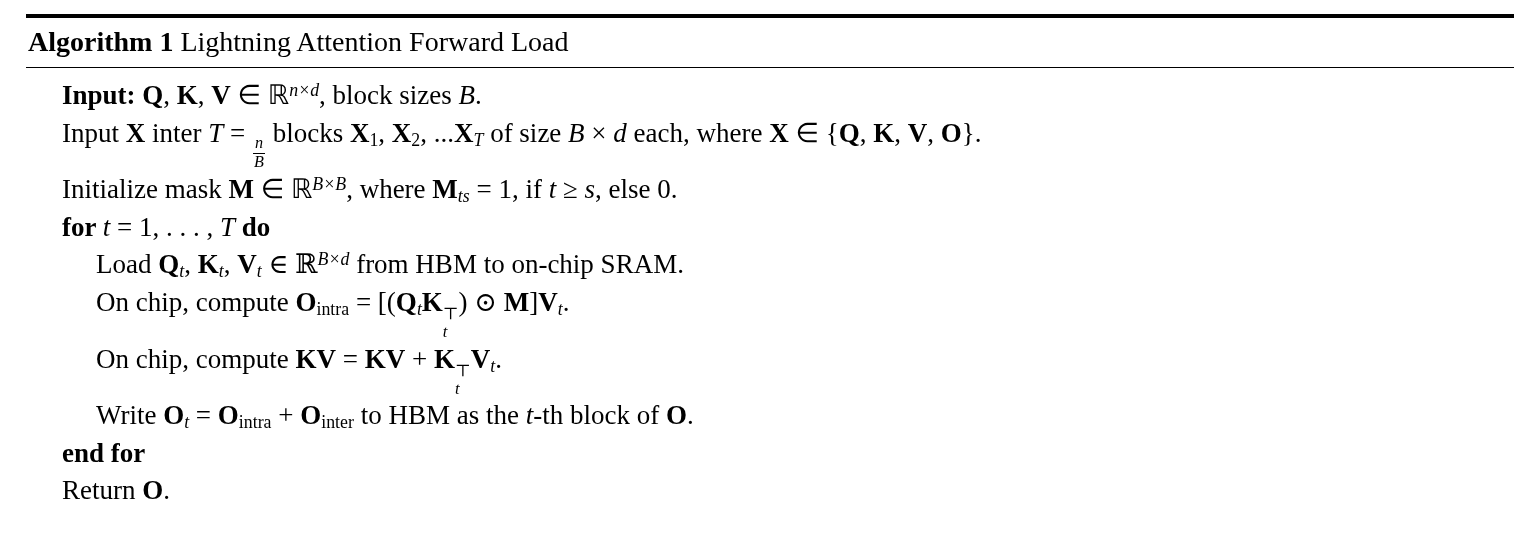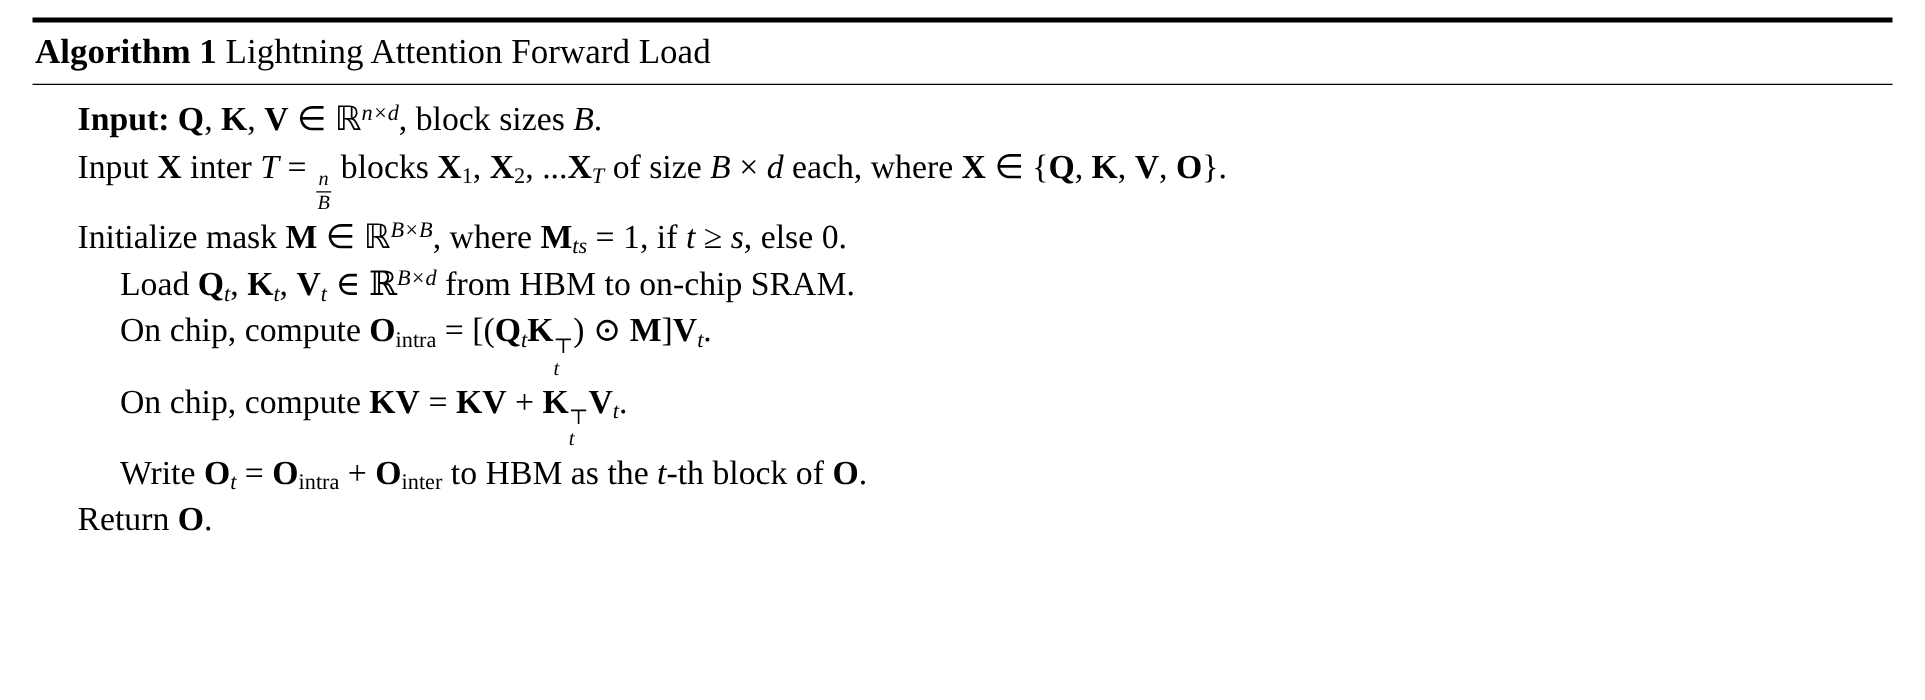--- a/index.html
+++ b/index.html
@@ -74,26 +74,28 @@
     <span>Lightning Attention Forward Load</span>
   </div>
   <hr class="rule-thin">
   <div class="algo-body">
       <div class="algo-line indent-0"><span><span class="seg-b">Input: </span></span><span><span class="seg-b">Q</span></span><span><span>, </span></span><span><span class="seg-b">K</span></span><span><span>, </span></span><span><span class="seg-b">V</span></span><span><span> ∈ </span></span><span><span>ℝ</span><sup class="seg-i">n×d</sup></span><span><span>, block sizes </span></span><span><span class="seg-i">B</span></span><span><span>.</span></span></div>
       <div class="algo-line indent-0"><span><span>Input </span></span><span><span class="seg-b">X</span></span><span><span> inter </span></span><span><span class="seg-i">T</span></span><span><span> = </span></span><span class="frac">
           <span class="num">n</span>
           <span class="den">B</span>
         </span><span><span> blocks </span></span><span><span class="seg-b">X</span><sub>1</sub></span><span><span>, </span></span><span><span class="seg-b">X</span><sub>2</sub></span><span><span>, ...</span></span><span><span class="seg-b">X</span><sub class="seg-i">T</sub></span><span><span> of size </span></span><span><span class="seg-i">B</span></span><span><span> × </span></span><span><span class="seg-i">d</span></span><span><span> each, where </span></span><span><span class="seg-b">X</span></span><span><span> ∈ {</span></span><span><span class="seg-b">Q</span></span><span><span>, </span></span><span><span class="seg-b">K</span></span><span><span>, </span></span><span><span class="seg-b">V</span></span><span><span>, </span></span><span><span class="seg-b">O</span></span><span><span>}.</span></span></div>
       <div class="algo-line indent-0"><span><span>Initialize mask </span></span><span><span class="seg-b">M</span></span><span><span> ∈ </span></span><span><span>ℝ</span><sup class="seg-i">B×B</sup></span><span><span>, where </span></span><span><span class="seg-b">M</span><sub class="seg-i">ts</sub></span><span><span> = 1, if </span></span><span><span class="seg-i">t</span></span><span><span> ≥ </span></span><span><span class="seg-i">s</span></span><span><span>, else 0.</span></span></div>
+      <div class="algo-line indent-0"><span><span class="seg-b">for </span></span><span><span class="seg-i">t</span></span><span><span> = 1, . . . , </span></span><span><span class="seg-i">T</span></span><span><span class="seg-b"> do</span></span></div>
       <div class="algo-line indent-1"><span><span>Load </span></span><span><span class="seg-b">Q</span><sub class="seg-i">t</sub></span><span><span>, </span></span><span><span class="seg-b">K</span><sub class="seg-i">t</sub></span><span><span>, </span></span><span><span class="seg-b">V</span><sub class="seg-i">t</sub></span><span><span> ∈ </span></span><span><span>ℝ</span><sup class="seg-i">B×d</sup></span><span><span> from HBM to on-chip SRAM.</span></span></div>
       <div class="algo-line indent-1"><span><span>On chip, compute </span></span><span><span class="seg-b">O</span><sub>intra</sub></span><span><span> = [(</span></span><span><span class="seg-b">Q</span><sub class="seg-i">t</sub></span><span><span class="seg-b">K</span><span class="supsub">
             <span>⊤</span>
             <span class="seg-i">t</span>
           </span></span><span><span>) ⊙ </span></span><span><span class="seg-b">M</span></span><span><span>]</span></span><span><span class="seg-b">V</span><sub class="seg-i">t</sub></span><span><span>.</span></span></div>
       <div class="algo-line indent-1"><span><span>On chip, compute </span></span><span><span class="seg-b">KV</span></span><span><span> = </span></span><span><span class="seg-b">KV</span></span><span><span> + </span></span><span><span class="seg-b">K</span><span class="supsub">
             <span>⊤</span>
             <span class="seg-i">t</span>
           </span></span><span><span class="seg-b">V</span><sub class="seg-i">t</sub></span><span><span>.</span></span></div>
       <div class="algo-line indent-1"><span><span>Write </span></span><span><span class="seg-b">O</span><sub class="seg-i">t</sub></span><span><span> = </span></span><span><span class="seg-b">O</span><sub>intra</sub></span><span><span> + </span></span><span><span class="seg-b">O</span><sub>inter</sub></span><span><span> to HBM as the </span></span><span><span class="seg-i">t</span></span><span><span>-th block of </span></span><span><span class="seg-b">O</span></span><span><span>.</span></span></div>
+      <div class="algo-line indent-0"><span><span class="seg-b">end for</span></span></div>
       <div class="algo-line indent-0"><span><span>Return </span></span><span><span class="seg-b">O</span></span><span><span>.</span></span></div>
     </div>
 
 </div>
 
 </body></html>

